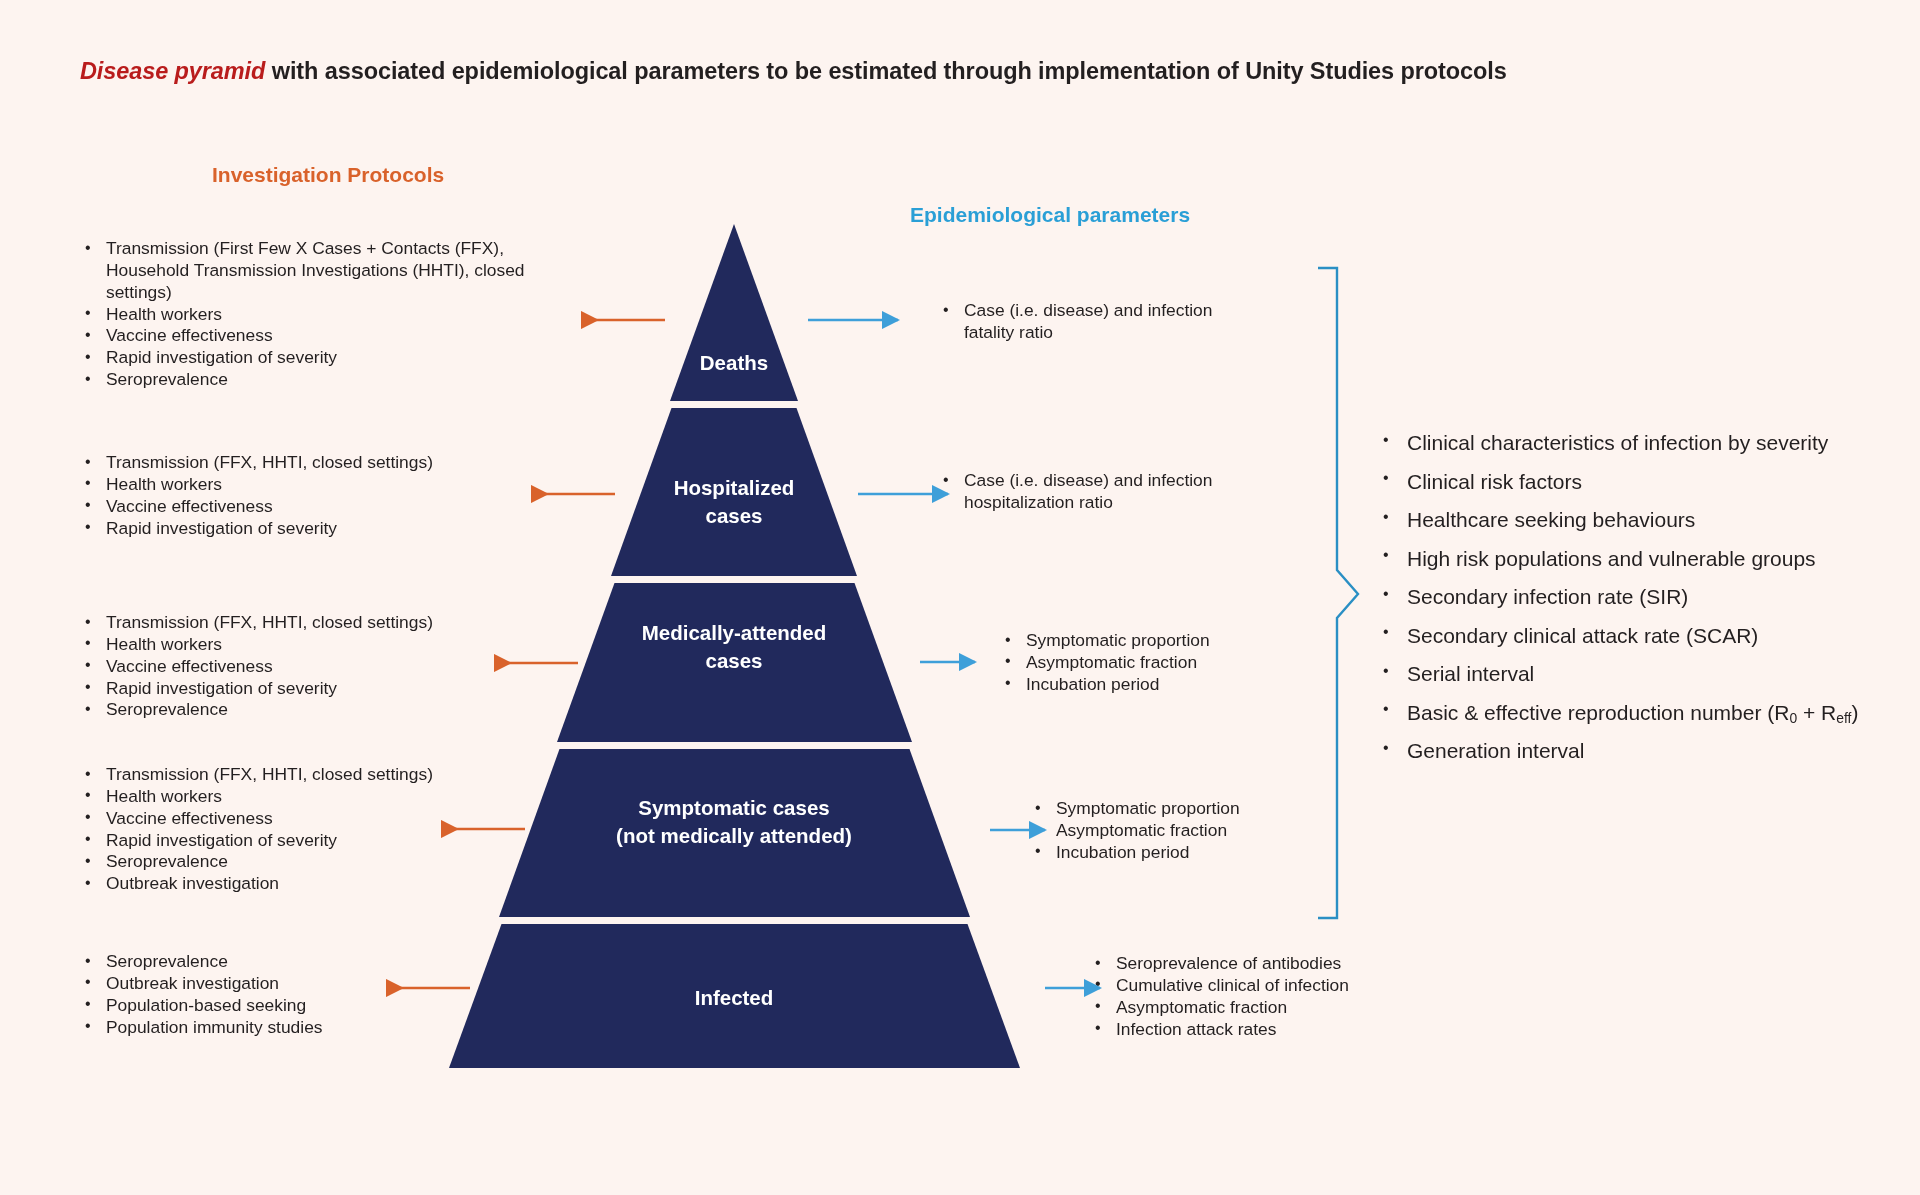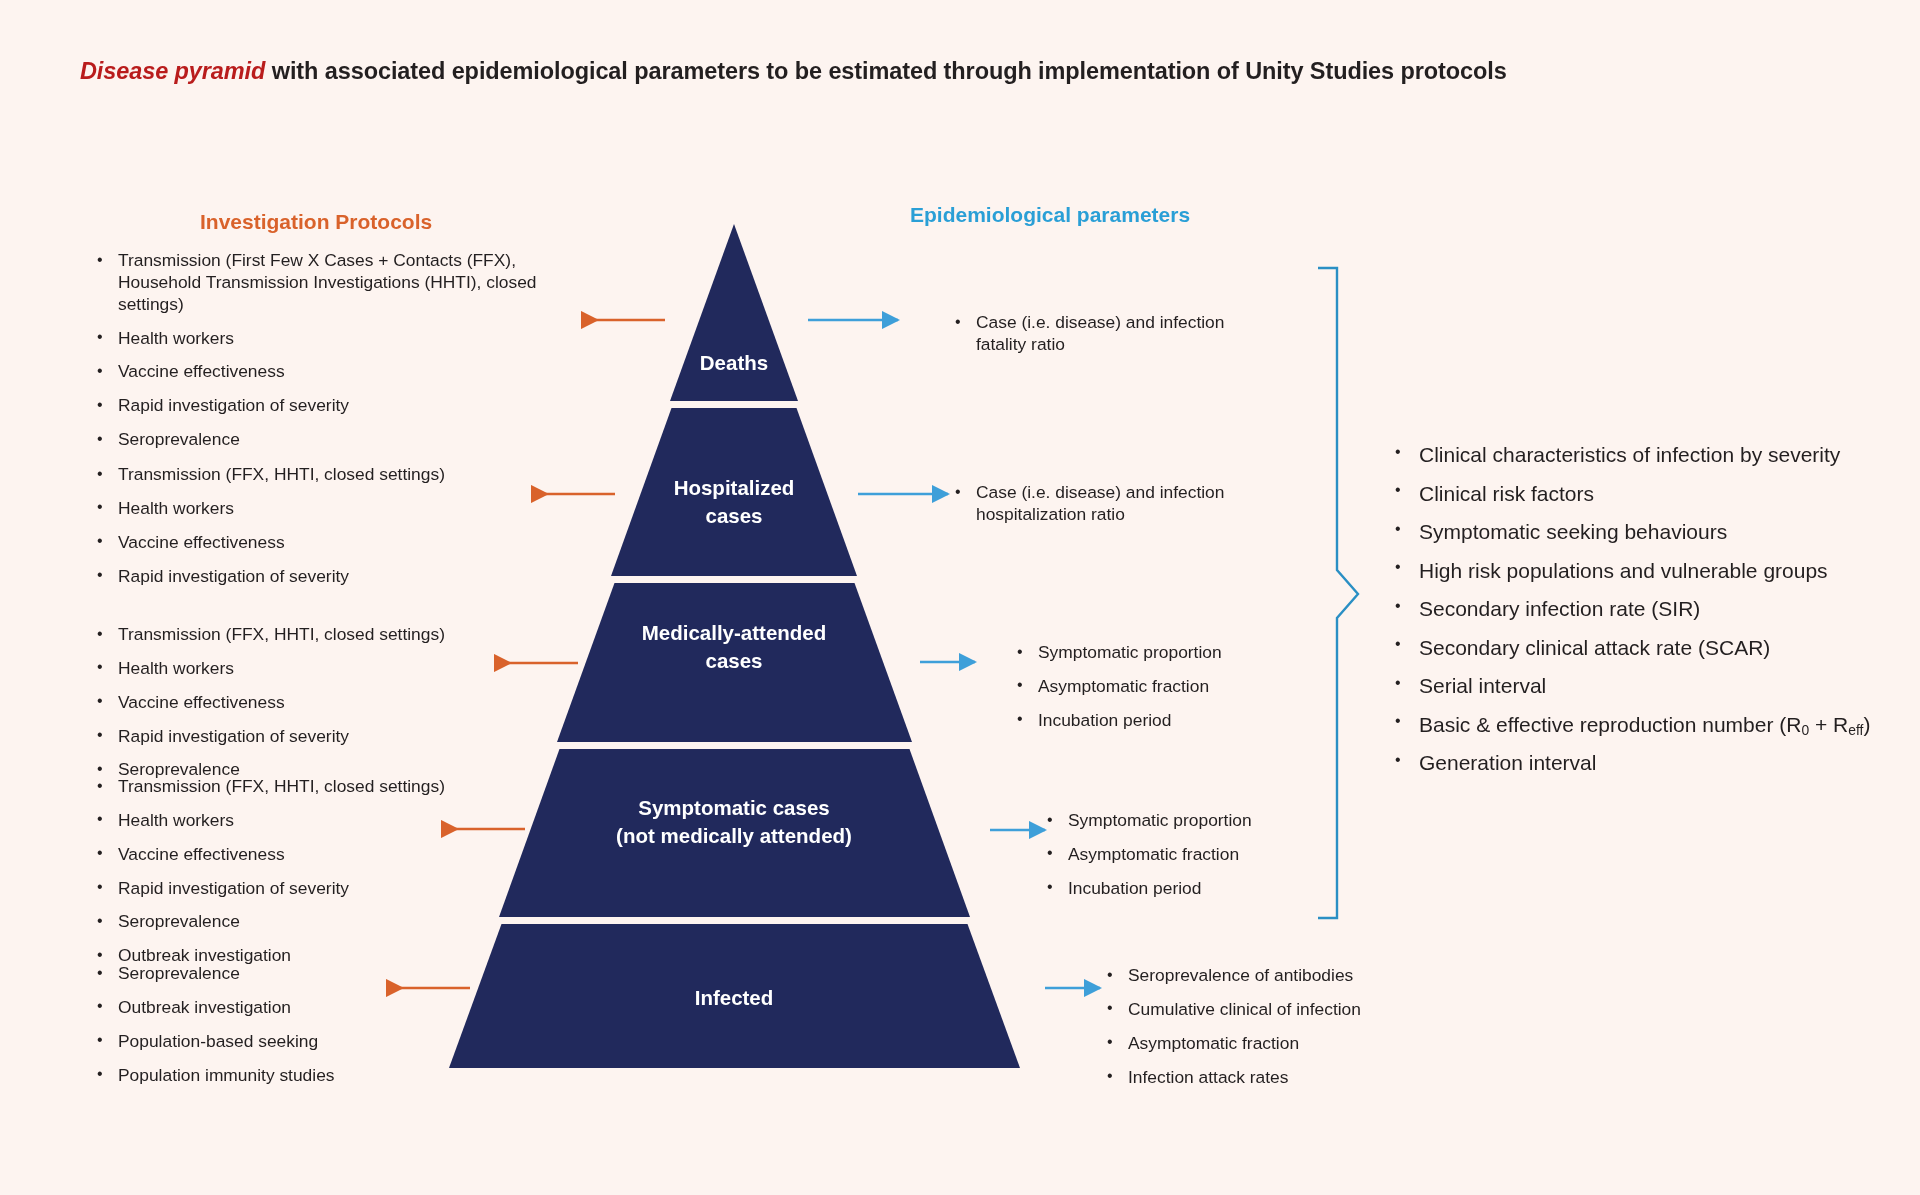--- a/index.html
+++ b/index.html
@@ -35,24 +35,23 @@
   }
 
   
   .col-header {
     position: absolute;
     font-size: 21px;
     font-weight: bold;
     white-space: nowrap;
   }
   #header-protocols {
-    left: 200px;
+    left: 212px;
     top: 163px;
     color: #d9622b;
-    margin-top: 47px;
   }
   #header-parameters {
     left: 910px;
     top: 163px;
     color: #2a9fd6;
     margin-top: 40px;
   }
 
   
   .bullet-list {
@@ -60,21 +59,21 @@
     list-style: none;
     margin: 0;
     padding: 0;
     font-size: 17.4px;
     line-height: 1.255;
     color: #231f20;
   }
   .bullet-list li {
     position: relative;
     padding-left: 26px;
-    margin: 12px;
+    margin: 0;
   }
   .bullet-list li::before {
     content: "\2022";
     position: absolute;
     left: 5px;
     top: -0.5px;
     font-size: 16px;
     color: #231f20;
   }
   .bullet-list.wide li {
@@ -243,21 +242,21 @@
 <ul class="bullet-list" id="params-infected">
   <li>Seroprevalence of antibodies</li>
   <li>Cumulative clinical of infection</li>
   <li>Asymptomatic fraction</li>
   <li>Infection attack rates</li>
 </ul>
 
 <ul class="bullet-list wide" id="list-cross">
   <li>Clinical characteristics of infection by severity</li>
   <li>Clinical risk factors</li>
-  <li>Symptomatic seeking behaviours</li>
+  <li>Healthcare seeking behaviours</li>
   <li>High risk populations and vulnerable groups</li>
   <li>Secondary infection rate (SIR)</li>
   <li>Secondary clinical attack rate (SCAR)</li>
   <li>Serial interval</li>
   <li><span>Basic &amp; effective reproduction number (R</span><sub>0</sub><span> + R</span><sub>eff</sub><span>)</span></li>
   <li>Generation interval</li>
 </ul>
 
 <svg id="arrows-svg" viewBox="0 0 1920 1195" xmlns="http://www.w3.org/2000/svg">
   <defs>

